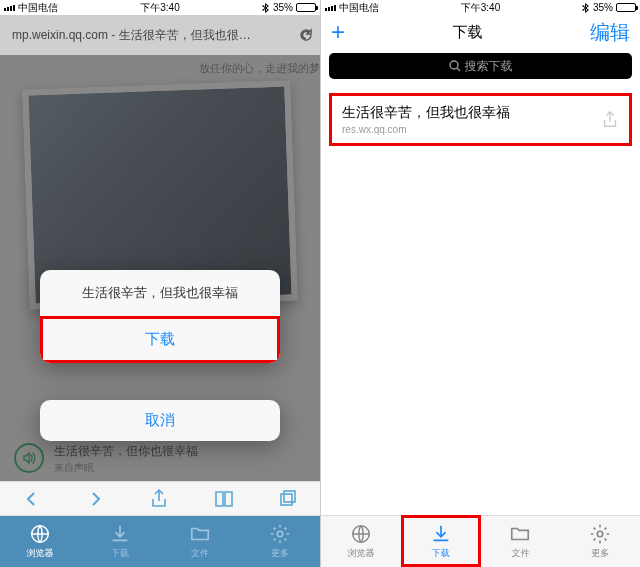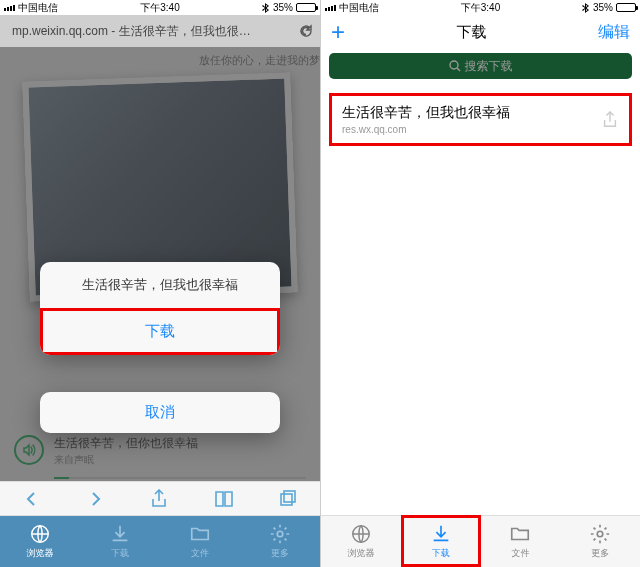--- a/index.html
+++ b/index.html
@@ -7,21 +7,21 @@
   .phone { width: 320px; height: 567px; position: relative; display: flex; flex-direction: column; }
   .phone + .phone { border-left: 1px solid #ccc; }
   .status-bar { height: 15px; display: flex; align-items: center; justify-content: space-between; padding: 0 4px; font-size: 10px; color: #000; }
   .sb-left, .sb-right { display: flex; align-items: center; gap: 3px; }
   .signal { display: flex; align-items: flex-end; gap: 1px; }
   .signal span { width: 2px; background: #000; display: inline-block; }
   .signal span:nth-child(1){height:3px}.signal span:nth-child(2){height:4px}.signal span:nth-child(3){height:5px}.signal span:nth-child(4){height:6px}
   .battery { width: 20px; height: 9px; border: 1px solid #000; border-radius: 2px; position: relative; }
   .battery::after { content:''; position:absolute; right:-3px; top:2px; width:2px; height:4px; background:#000; border-radius:0 1px 1px 0; }
   .battery-fill { height:100%; width:35%; background:#000; }
-  .addr-bar { height: 32px; background: #cfcfcf; display: flex; align-items: center; padding: 14px 6px; gap: 6px; }
+  .addr-bar { height: 40px; background: #cfcfcf; display: flex; align-items: center; padding: 14px 6px; gap: 6px; }
   .addr-text { flex: 1; background: #cfcfcf; border-radius: 4px; padding: 0 6px; font-size: 12px; color: #444; white-space: nowrap; overflow: hidden; text-overflow: ellipsis; }
   .refresh-icon { width: 16px; height: 16px; color: #555; }
   .content { flex: 1; position: relative; background: #f5f5f5; overflow: hidden; }
   .dim { position: absolute; inset: 0; background: rgba(40,40,40,0.55); }
   .bgtext { position: absolute; top: 6px; width: 100%; text-align: right; font-size: 11px; color: #888; }
   .photo { position: absolute; top: 30px; left: 26px; width: 268px; height: 220px; background: linear-gradient(135deg,#8a9aa8,#6b7885 40%,#4a5560); border: 6px solid #fff; box-shadow: 0 4px 12px rgba(0,0,0,0.3); transform: rotate(-2deg); }
   .photo .tag { position: absolute; left:4px; bottom:4px; background:#e04a3a; color:#fff; font-size:9px; padding:1px 4px; border-radius:2px; }
   .sheet { position:absolute; left:40px; top:215px; width:240px; background:#f8f8f8; border-radius:10px; overflow:hidden; box-shadow:0 6px 24px rgba(0,0,0,0.35); }
   .sheet-title { padding:14px 10px; text-align:center; font-size:13px; color:#333; }
   .sheet-btn { border-top:1px solid #ddd; text-align:center; padding:11px 0; font-size:15px; color:#1989fa; }
@@ -40,22 +40,22 @@
   .tab { flex:1; display:flex; flex-direction:column; align-items:center; justify-content:center; gap:2px; font-size:9px; color:#888; }
   .tab.active { color:#1989fa; }
   .tab svg { width:22px; height:22px; }
   .left-blue { background:#4f8db9; }
   .left-blue .tab { color:#9dc4e0; }
   .left-blue .tab.active { color:#fff; }
   
   .nav2 { height:34px; display:flex; align-items:center; justify-content:space-between; padding:0 10px; font-size:15px; }
   .nav2 .plus { color:#1989fa; font-size:24px; font-weight:300; }
   .nav2 .title { font-size:15px; color:#000; font-weight:500; }
-  .nav2 .edit { color:#1989fa; font-size:16px; }
-  .search2 { margin:4px 8px; height:26px; background:#14532d; border-radius:5px; display:flex; align-items:center; justify-content:center; gap:4px; color:#999; font-size:12px; }
+  .nav2 .edit { color:#1989fa; font-size:20px; }
+  .search2 { margin:4px 8px; height:26px; background:#000000; border-radius:5px; display:flex; align-items:center; justify-content:center; gap:4px; color:#999; font-size:12px; }
   .dl-item { margin:10px 8px 0; border:3px solid #e00; padding:8px 10px; display:flex; align-items:center; }
   .dl-text { flex:1; }
   .dl-title { font-size:14px; color:#000; margin-bottom:2px; }
   .dl-host { font-size:10px; color:#999; }
   .share-small { color:#ccc; }
   .hl-tab { position:absolute; border:3px solid #e00; pointer-events:none; }
 </style>
 </head>
 <body>
 

